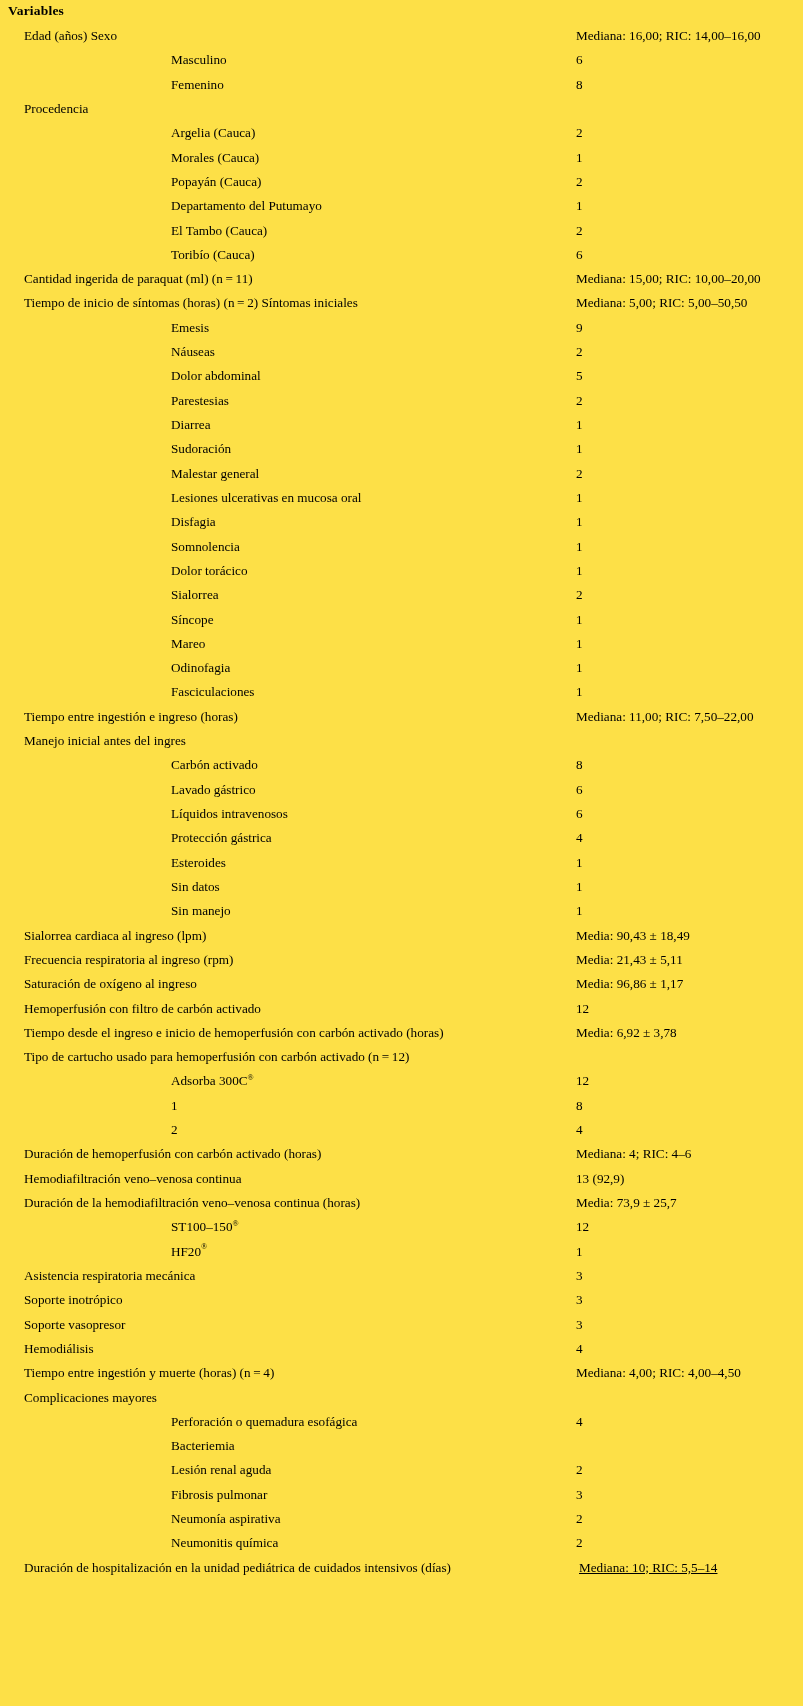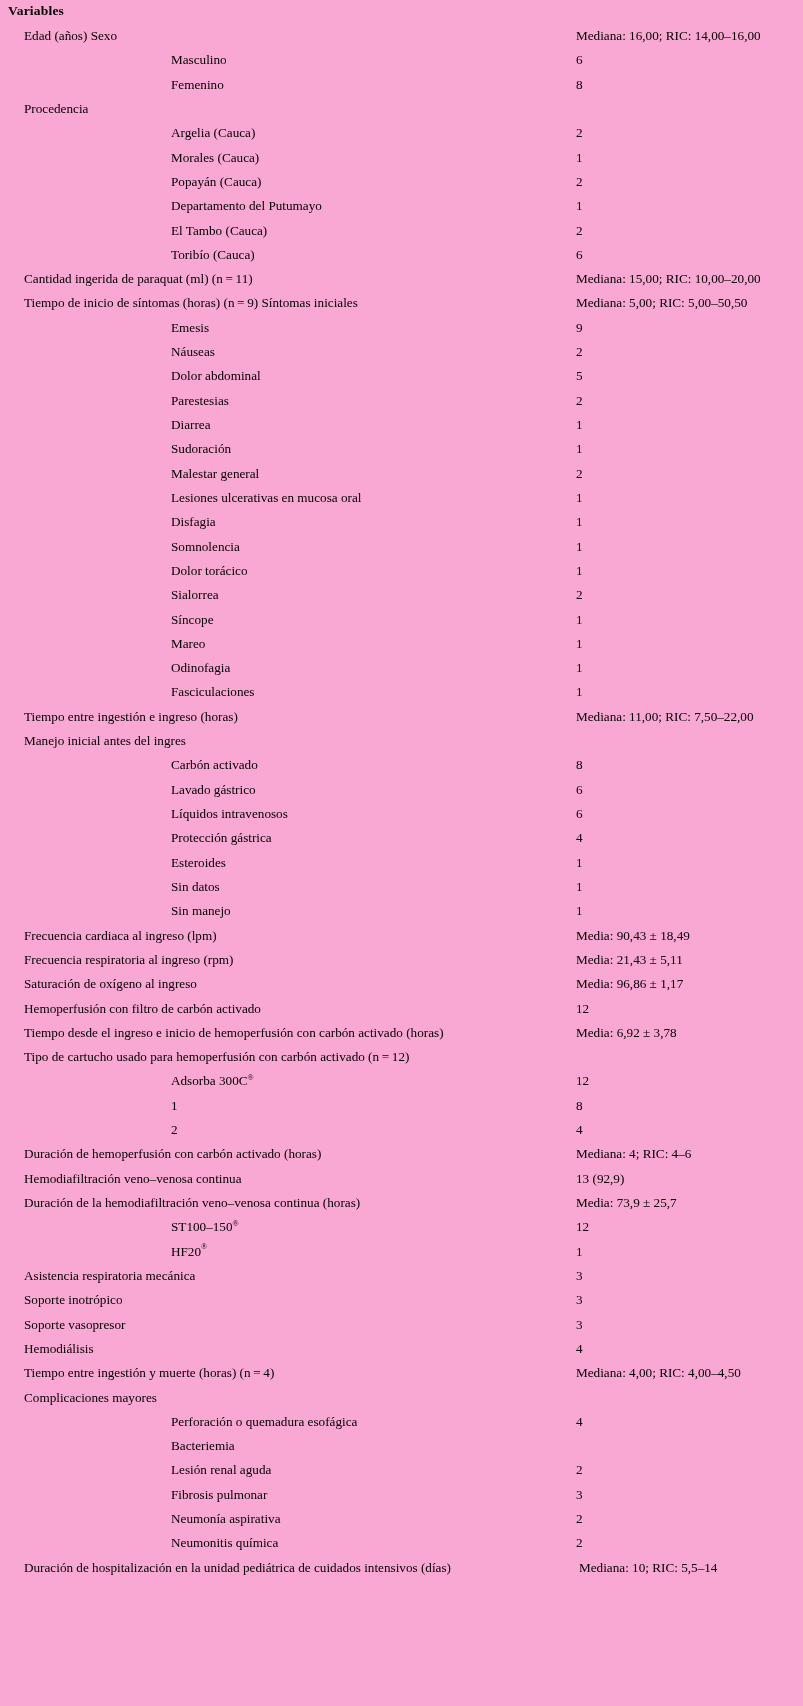--- a/index.html
+++ b/index.html
@@ -10,21 +10,21 @@
   }
   body {
     font-family: "Liberation Serif", "DejaVu Serif", serif;
     color: #000000;
     -webkit-font-smoothing: none;
   }
   #page {
     position: relative;
     width: 803px;
     height: 1706px;
-    background: #f9a8d4;
+    background: #fde047;
     overflow: hidden;
   }
   .table-title {
     position: absolute;
     left: 8px;
     top: 3px;
     font-size: 13.5px;
     font-weight: bold;
     letter-spacing: 0.2px;
     white-space: nowrap;
@@ -55,20 +55,21 @@
   .value {
     position: absolute;
     left: 560px;
     top: 1px;
     font-size: 13.2px;
     white-space: nowrap;
     line-height: 16px;
   }
   .row.shifted .value {
     left: 563px;
+    text-decoration: underline;
   }
   .reg {
     font-size: 8px;
     vertical-align: super;
     line-height: 0;
   }
   .reg-high {
     font-size: 8px;
     vertical-align: 7px;
     line-height: 0;
@@ -118,21 +119,21 @@
       </div>
       <div class="row indent">
         <div class="label">Toribío (Cauca)</div>
         <div class="value">6</div>
       </div>
       <div class="row">
         <div class="label">Cantidad ingerida de paraquat (ml) (n = 11)</div>
         <div class="value">Mediana: 15,00; RIC: 10,00–20,00</div>
       </div>
       <div class="row">
-        <div class="label">Tiempo de inicio de síntomas (horas) (n = 9) Síntomas iniciales</div>
+        <div class="label">Tiempo de inicio de síntomas (horas) (n = 2) Síntomas iniciales</div>
         <div class="value">Mediana: 5,00; RIC: 5,00–50,50</div>
       </div>
       <div class="row indent">
         <div class="label">Emesis</div>
         <div class="value">9</div>
       </div>
       <div class="row indent">
         <div class="label">Náuseas</div>
         <div class="value">2</div>
       </div>
@@ -222,21 +223,21 @@
       </div>
       <div class="row indent">
         <div class="label">Sin datos</div>
         <div class="value">1</div>
       </div>
       <div class="row indent">
         <div class="label">Sin manejo</div>
         <div class="value">1</div>
       </div>
       <div class="row">
-        <div class="label">Frecuencia cardiaca al ingreso (lpm)</div>
+        <div class="label">Sialorrea cardiaca al ingreso (lpm)</div>
         <div class="value">Media: 90,43 ± 18,49</div>
       </div>
       <div class="row">
         <div class="label">Frecuencia respiratoria al ingreso (rpm)</div>
         <div class="value">Media: 21,43 ± 5,11</div>
       </div>
       <div class="row">
         <div class="label">Saturación de oxígeno al ingreso</div>
         <div class="value">Media: 96,86 ± 1,17</div>
       </div>

